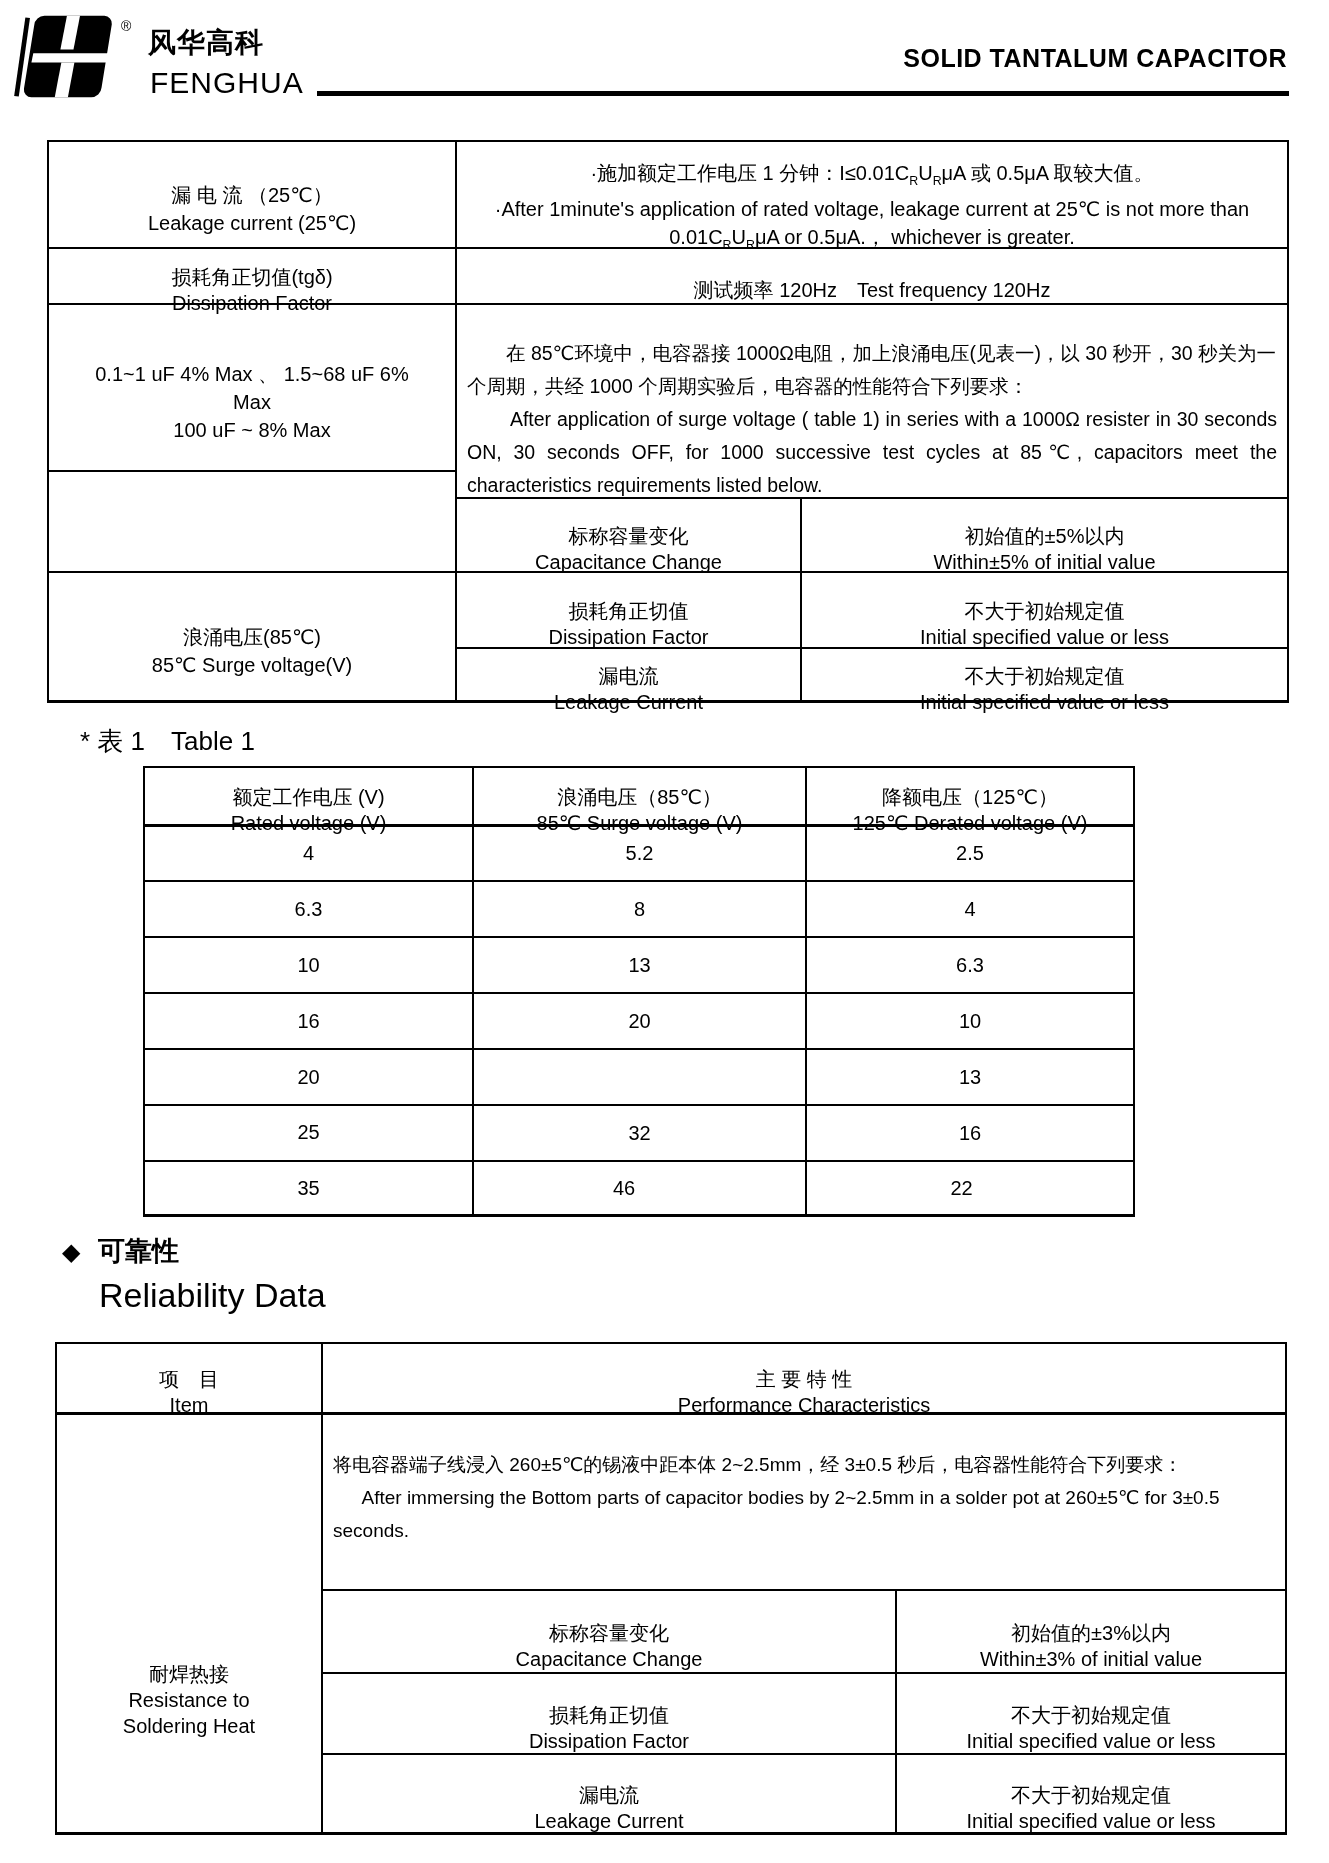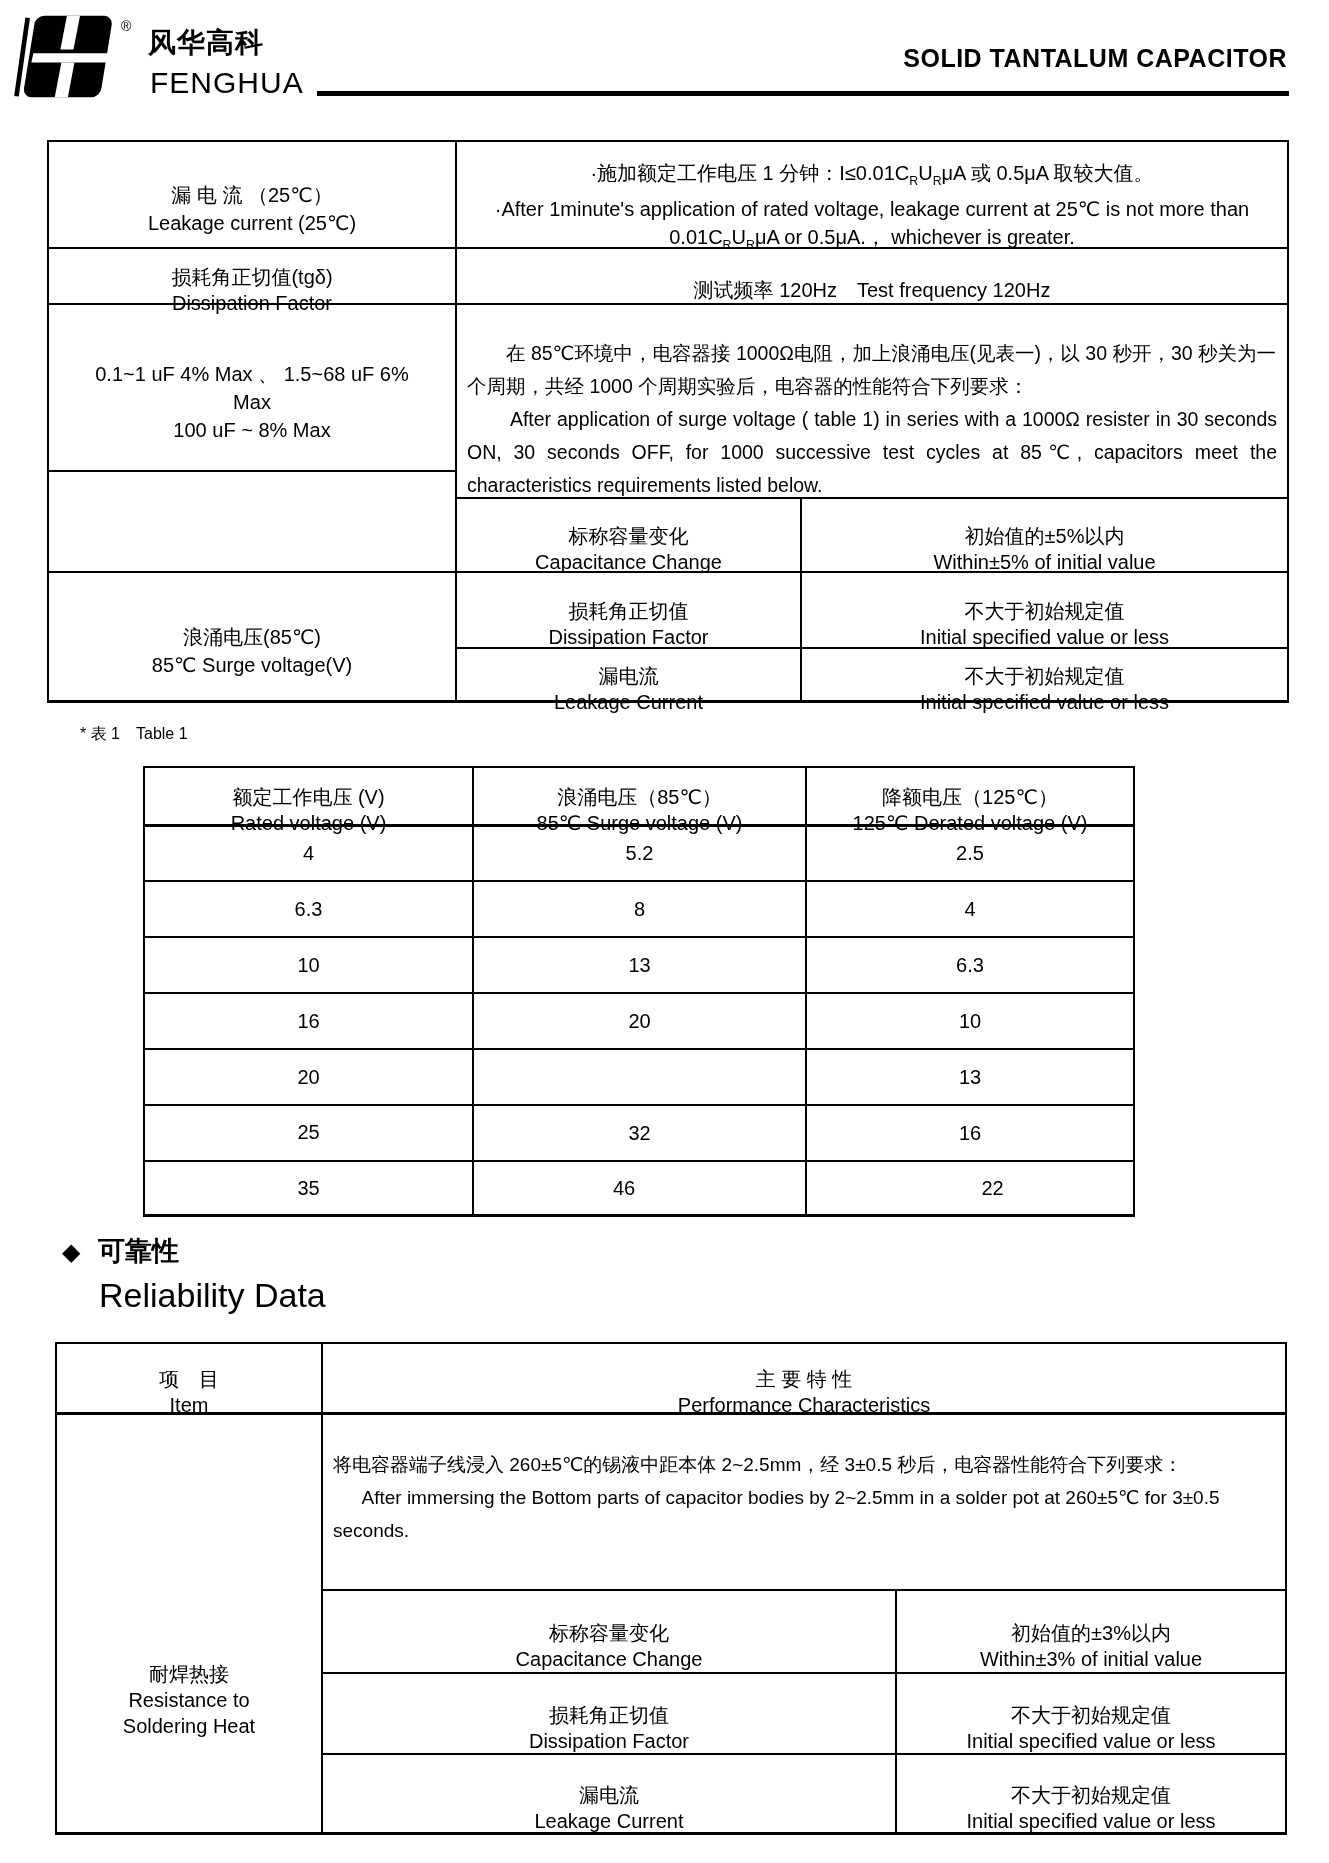--- a/index.html
+++ b/index.html
@@ -12,21 +12,21 @@
   .cell.tight { line-height:26px; }
   .para { position:absolute; font-size:19.5px; line-height:33px; text-align:left; }
   .indent2 { text-indent:2em; }
   .justify { text-align:justify; }
   sub { font-size:0.62em; }
   .brand-cn { position:absolute; left:148px; top:24px; font-size:28px; font-weight:bold; letter-spacing:1px; }
   .brand-en { position:absolute; left:150px; top:66px; font-size:30px; letter-spacing:1px; }
   .reg { position:absolute; left:121px; top:18px; font-size:14px; }
   .doc-title { position:absolute; right:42px; top:44px; font-size:25px; font-weight:bold; letter-spacing:0.5px; }
   .head-rule { position:absolute; left:317px; top:91px; width:972px; height:5px; background:#000; }
-  .caption { position:absolute; left:80px; top:724px; font-size:16px; }
+  .caption { position:absolute; left:80px; top:724px; font-size:26px; }
   .sec-bullet { position:absolute; left:62px; top:1238px; font-size:24px; }
   .sec-zh { position:absolute; left:98px; top:1233px; font-size:27px;font-weight:bold; }
   .sec-en { position:absolute; left:99px; top:1276px; font-size:34px; }
   .t1cell { position:absolute; display:flex; align-items:center; justify-content:center; font-size:20px; }
 </style>
 </head>
 <body>
 
 <div class="page">
 
@@ -156,21 +156,21 @@
   <div class="t1cell" style="left:145px;top:994px;width:327px;height:54px">16</div>
   <div class="t1cell" style="left:474px;top:994px;width:331px;height:54px">20</div>
   <div class="t1cell" style="left:807px;top:994px;width:326px;height:54px">10</div>
   <div class="t1cell" style="left:145px;top:1050px;width:327px;height:54px">20</div>
   <div class="t1cell" style="left:807px;top:1050px;width:326px;height:54px">13</div>
   <div class="t1cell" style="left:145px;top:1106px;width:327px;height:53px">25</div>
   <div class="t1cell" style="left:474px;top:1106px;width:331px;height:54px">32</div>
   <div class="t1cell" style="left:807px;top:1106px;width:326px;height:54px">16</div>
   <div class="t1cell" style="left:145px;top:1162px;width:327px;height:52px">35</div>
   <div class="t1cell" style="left:474px;top:1162px;width:300px;height:52px">46</div>
-  <div class="t1cell" style="left:807px;top:1162px;width:371px;height:52px">22</div>
+  <div class="t1cell" style="left:776px;top:1162px;width:371px;height:52px">22</div>
 
   <div class="sec-bullet">◆</div>
   <div class="sec-zh">可靠性</div>
   <div class="sec-en">Reliability Data</div>
 
   <div class="ln" style="left:55px;top:1342px;width:1232px;height:2px"></div>
   <div class="ln" style="left:55px;top:1412px;width:1232px;height:3px"></div>
   <div class="ln" style="left:321px;top:1589px;width:966px;height:2px"></div>
   <div class="ln" style="left:321px;top:1672px;width:966px;height:2px"></div>
   <div class="ln" style="left:321px;top:1753px;width:966px;height:2px"></div>

